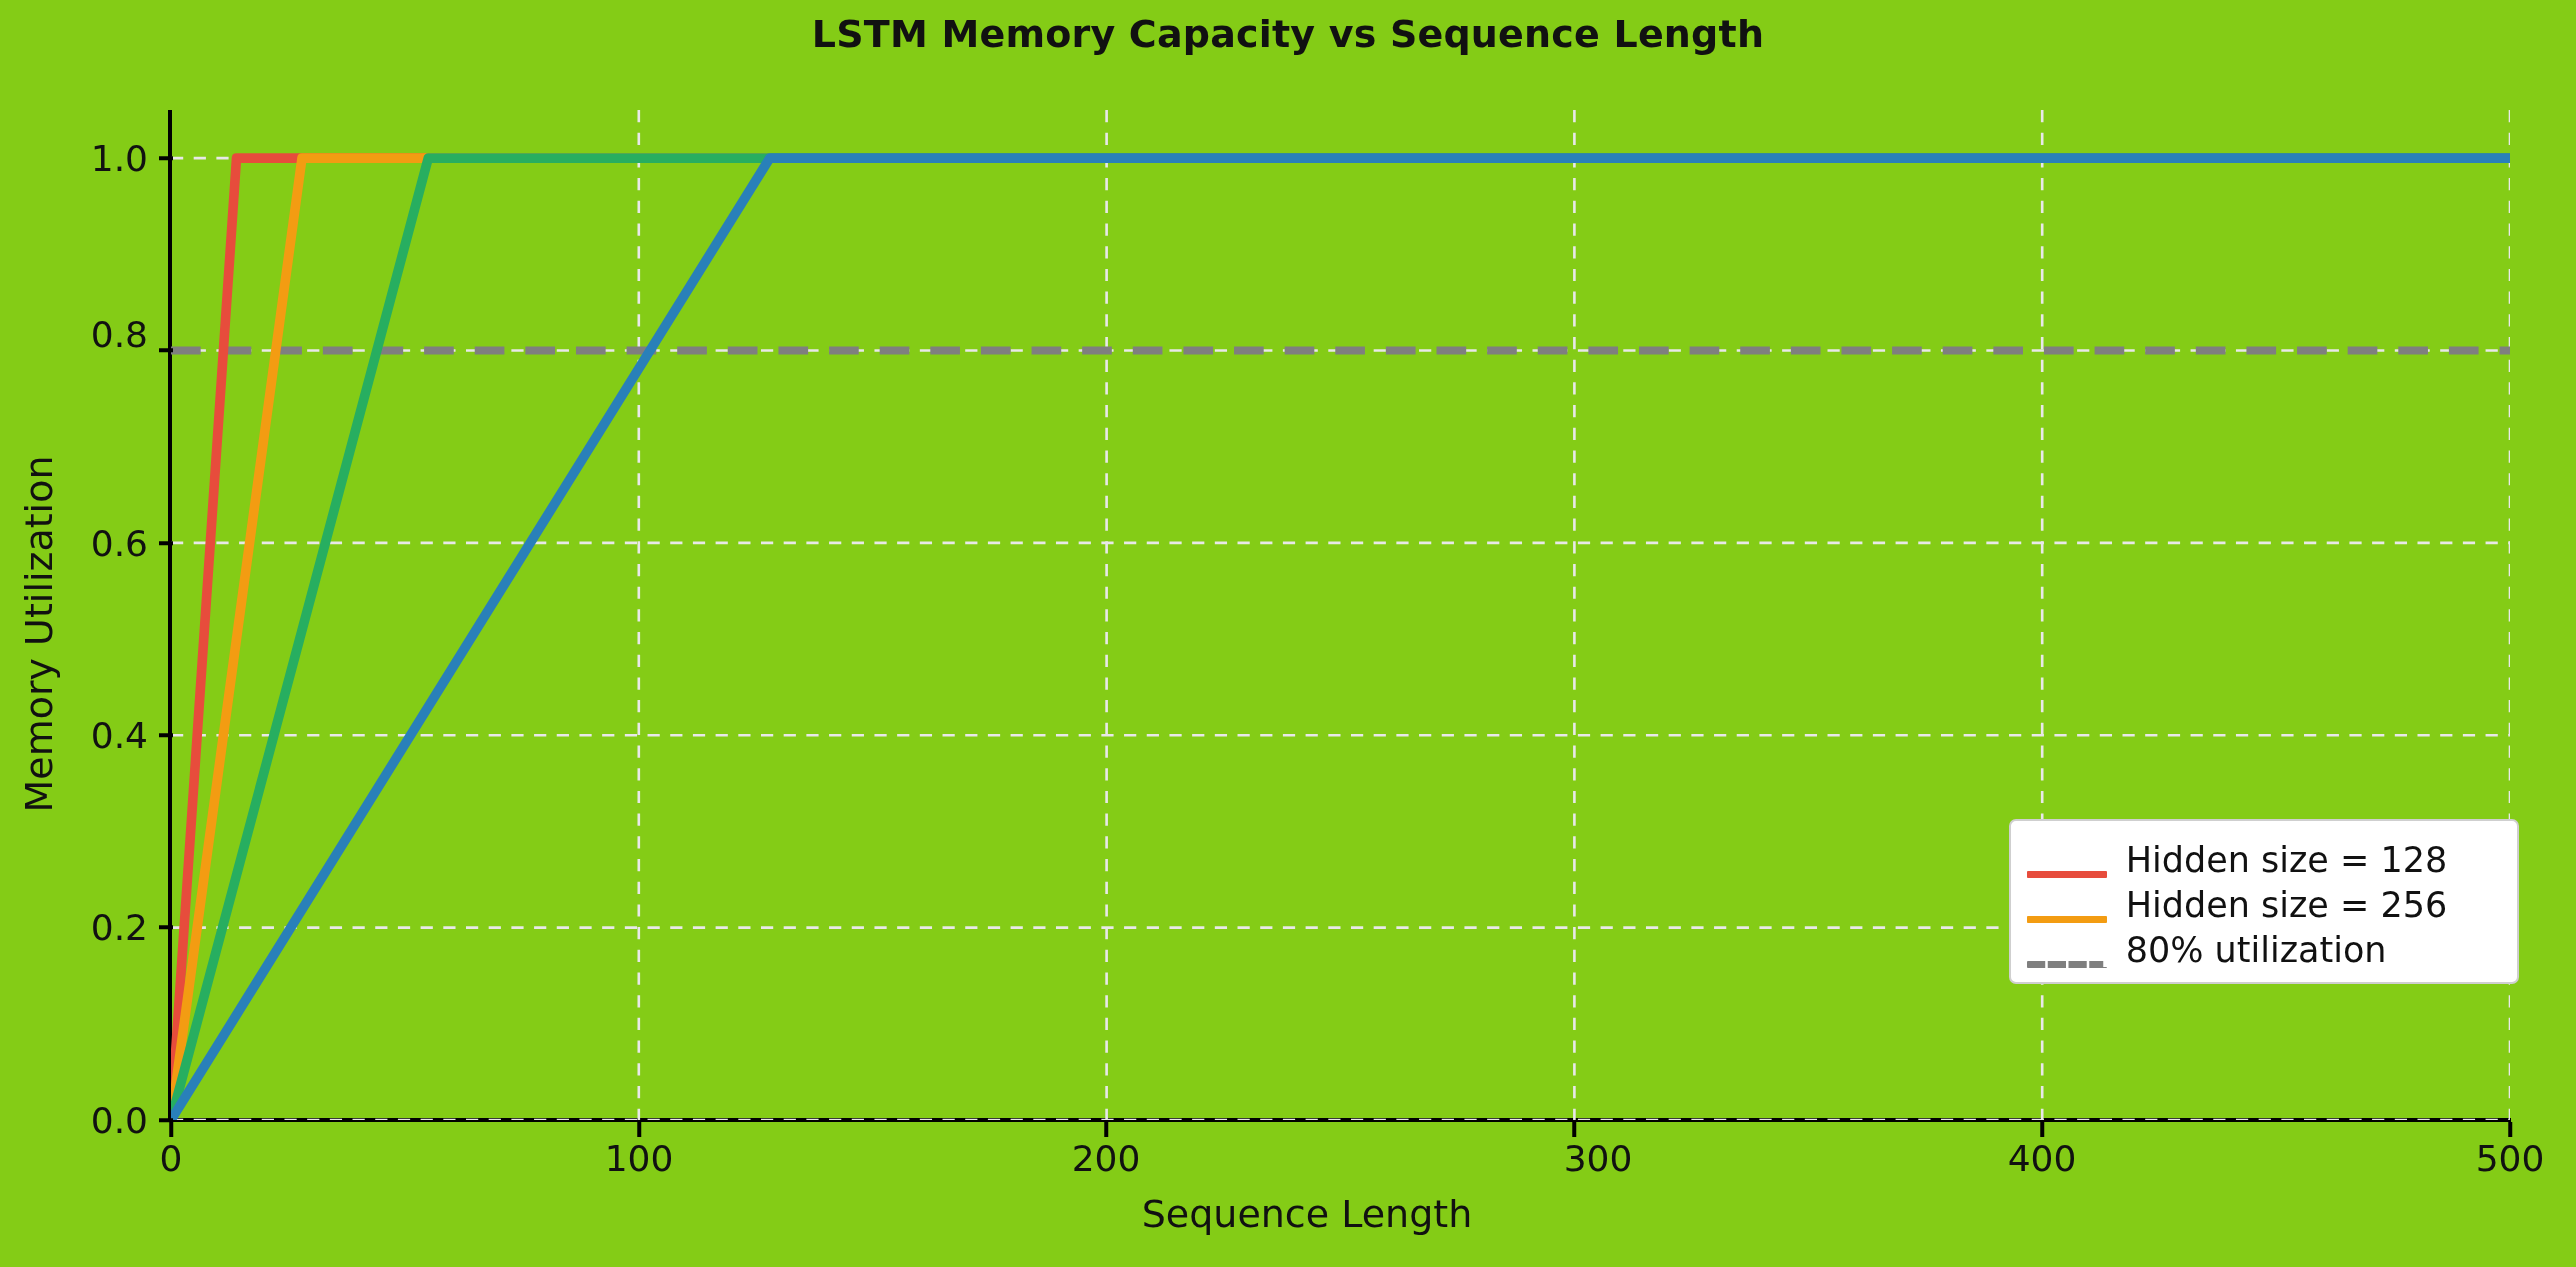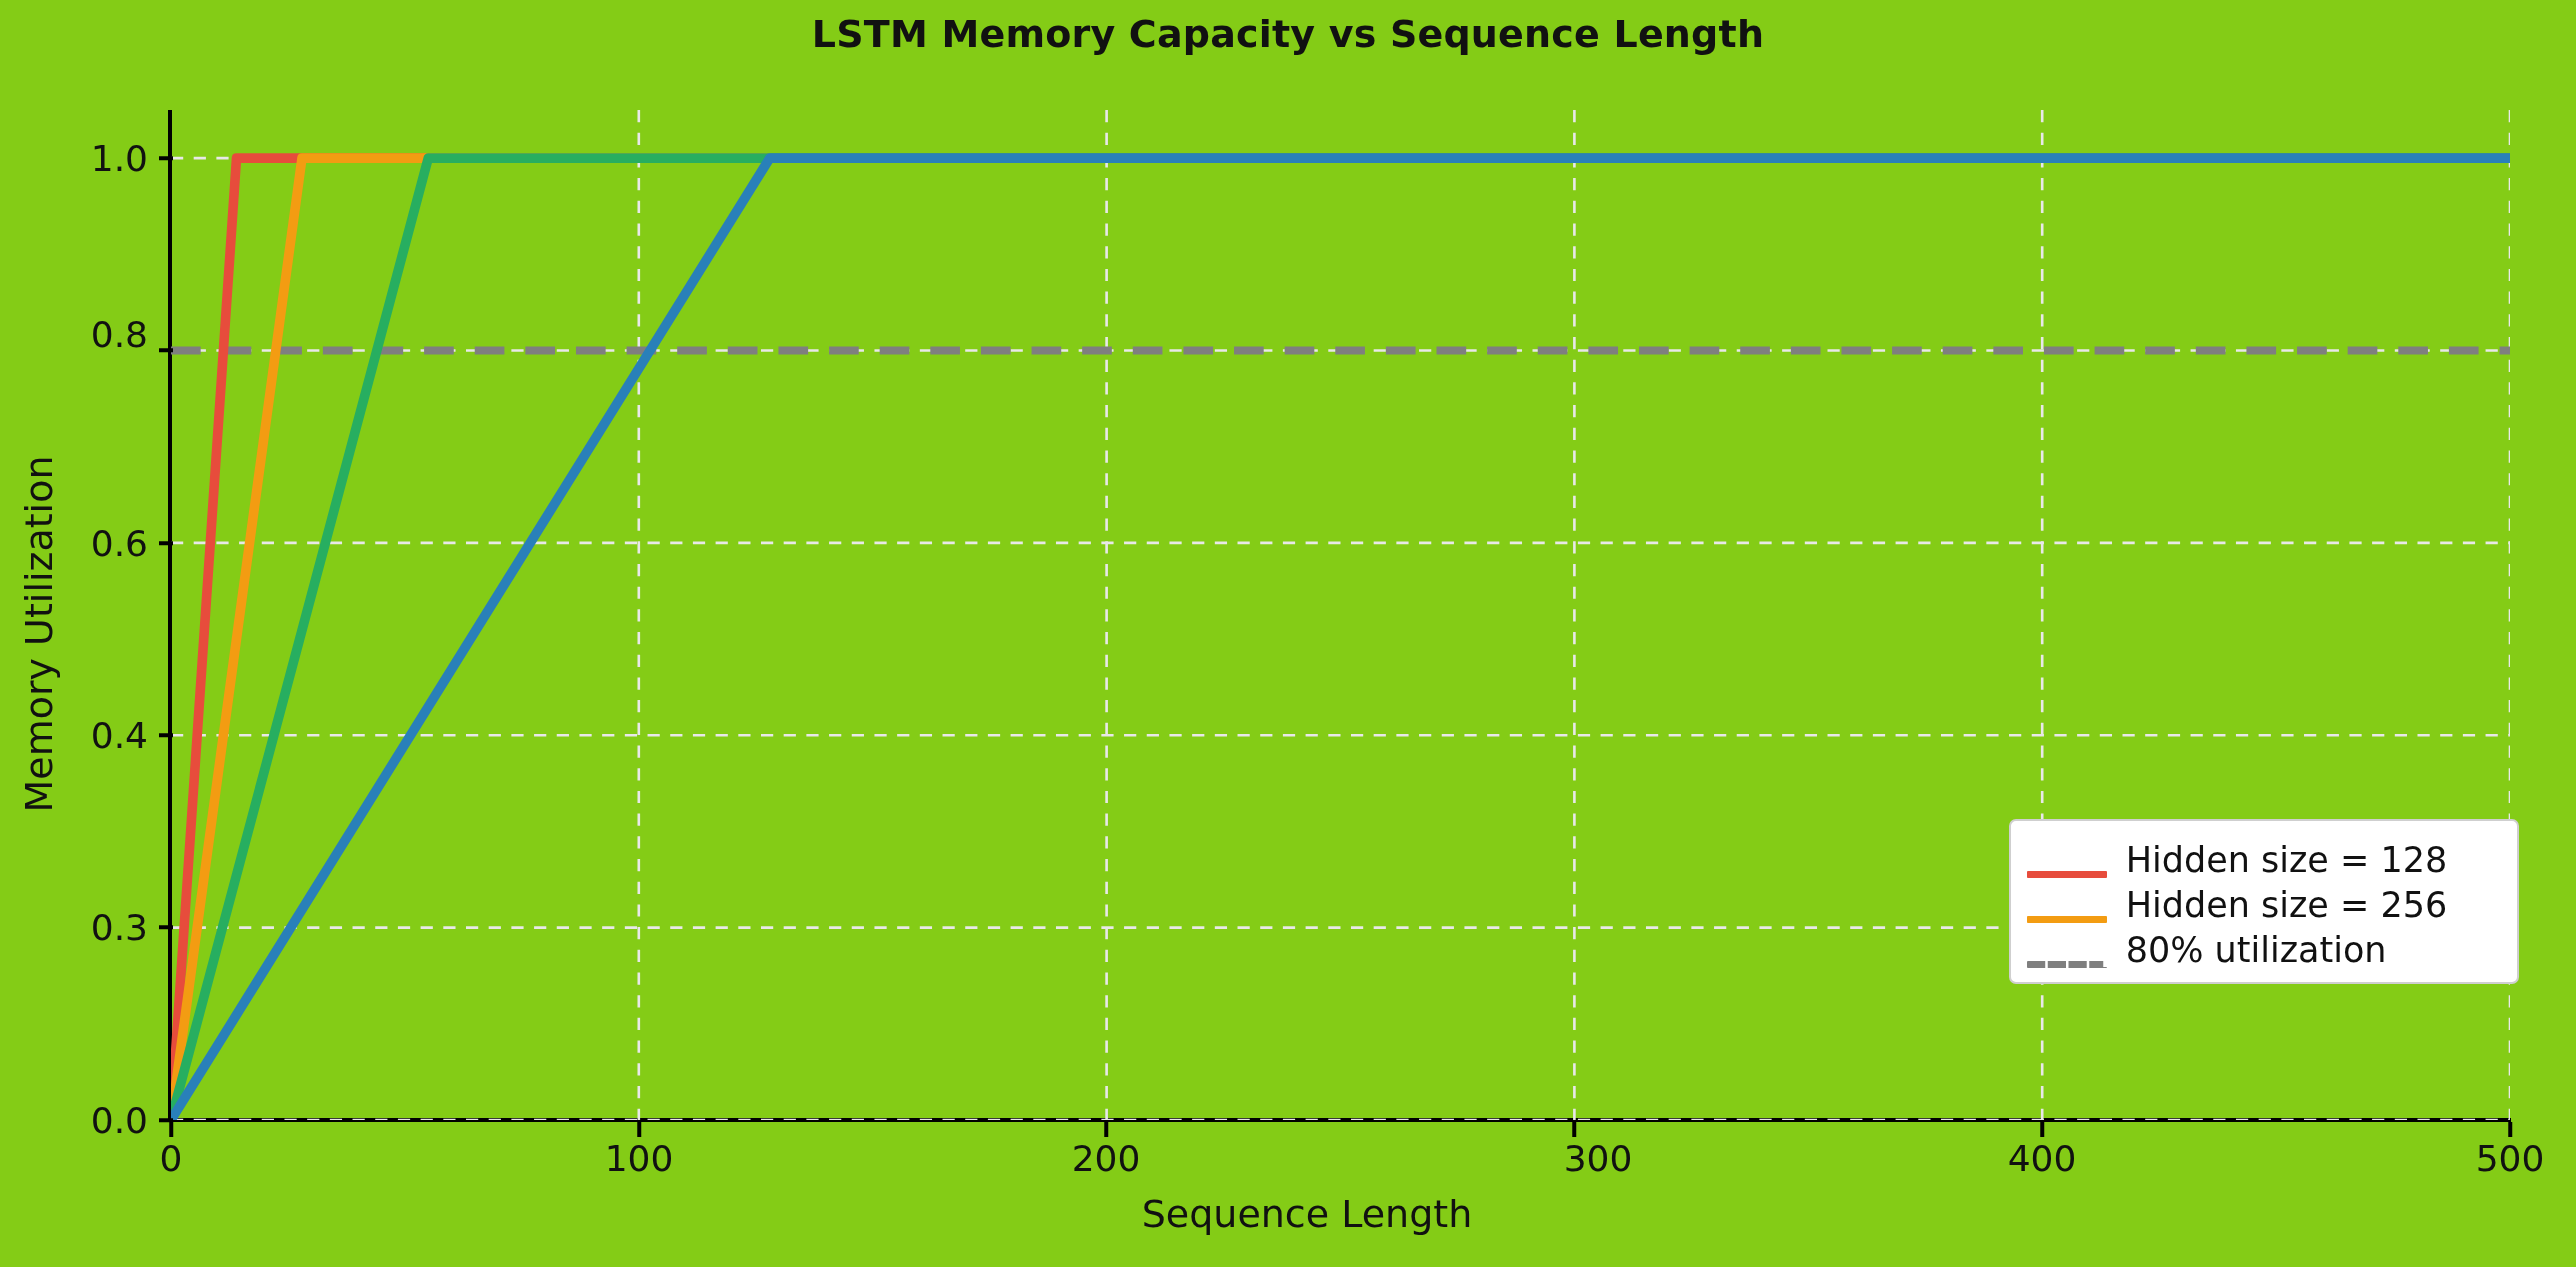--- a/index.html
+++ b/index.html
@@ -90,21 +90,21 @@
         <polyline points="0,1157 150.08,55.095238095238074 2680,55.095238095238074" fill="none" stroke="#f39c12" stroke-width="11" stroke-linejoin="round" stroke-linecap="butt"></polyline>
         <polyline points="0,1157 294.8,55.095238095238074 2680,55.095238095238074" fill="none" stroke="#27ae60" stroke-width="11" stroke-linejoin="round" stroke-linecap="butt"></polyline>
         <polyline points="0,1157 686.08,55.095238095238074 2680,55.095238095238074" fill="none" stroke="#2980b9" stroke-width="11" stroke-linejoin="round" stroke-linecap="butt"></polyline>
       </svg>
   </div>
 
   <div id="ticks-layer">
       <div class="y-tick-mark" style="top: 1010px;"></div>
       <div class="y-tick-label" style="top: 1010px; right: auto; left: -154px;">0.0</div>
       <div class="y-tick-mark" style="top: 817px;"></div>
-      <div class="y-tick-label" style="top: 817px; right: auto; left: -154px;">0.3</div>
+      <div class="y-tick-label" style="top: 817px; right: auto; left: -154px;">0.2</div>
       <div class="y-tick-mark" style="top: 625px;"></div>
       <div class="y-tick-label" style="top: 625px; right: auto; left: -154px;">0.4</div>
       <div class="y-tick-mark" style="top: 433px;"></div>
       <div class="y-tick-label" style="top: 433px; right: auto; left: -154px;">0.6</div>
       <div class="y-tick-mark" style="top: 240px;"></div>
       <div class="y-tick-label" style="top: 224px; right: auto; left: -154px;">0.8</div>
       <div class="y-tick-mark" style="top: 48px;"></div>
       <div class="y-tick-label" style="top: 48px; right: auto; left: -154px;">1.0</div>
     </div>
   <div id="xticks-layer">

